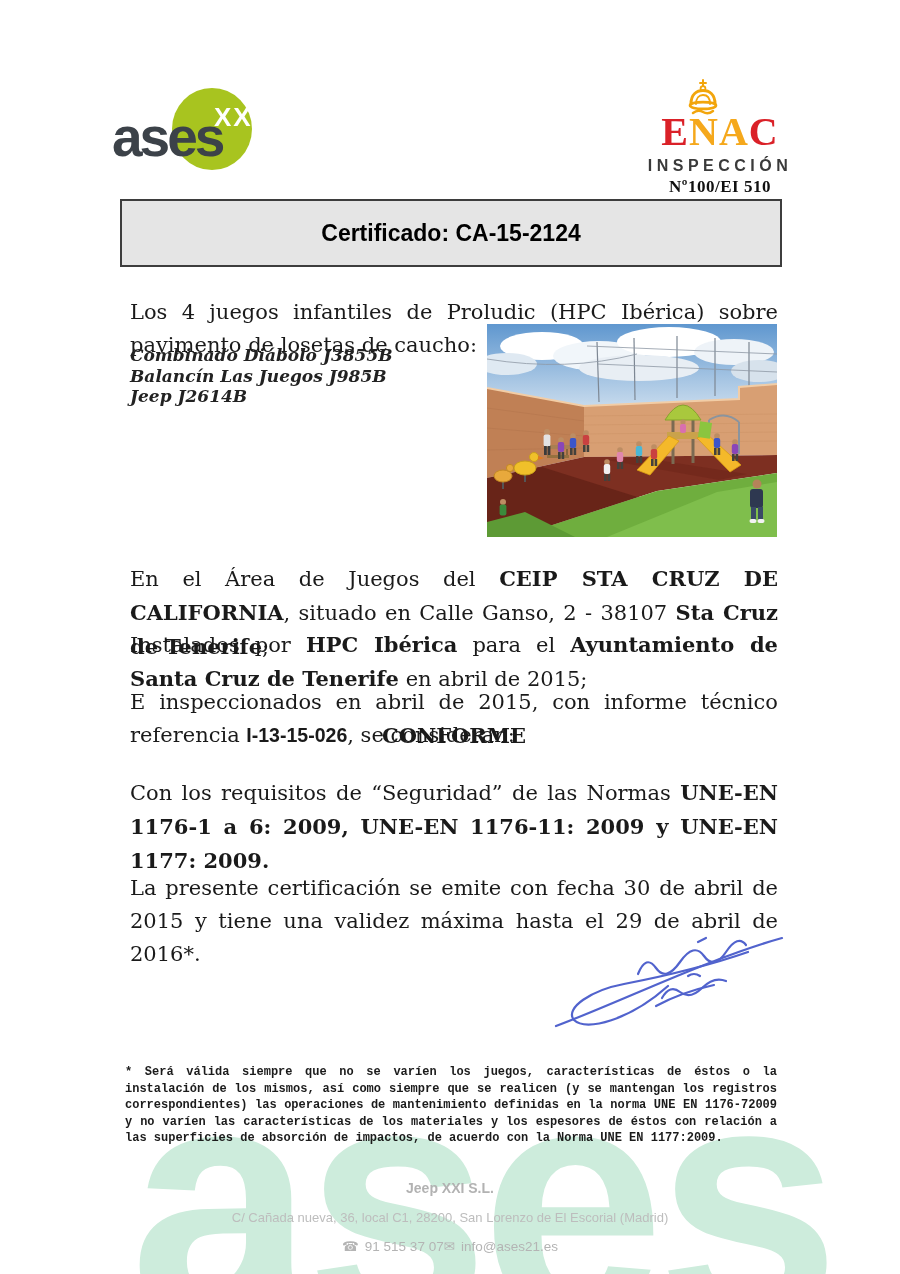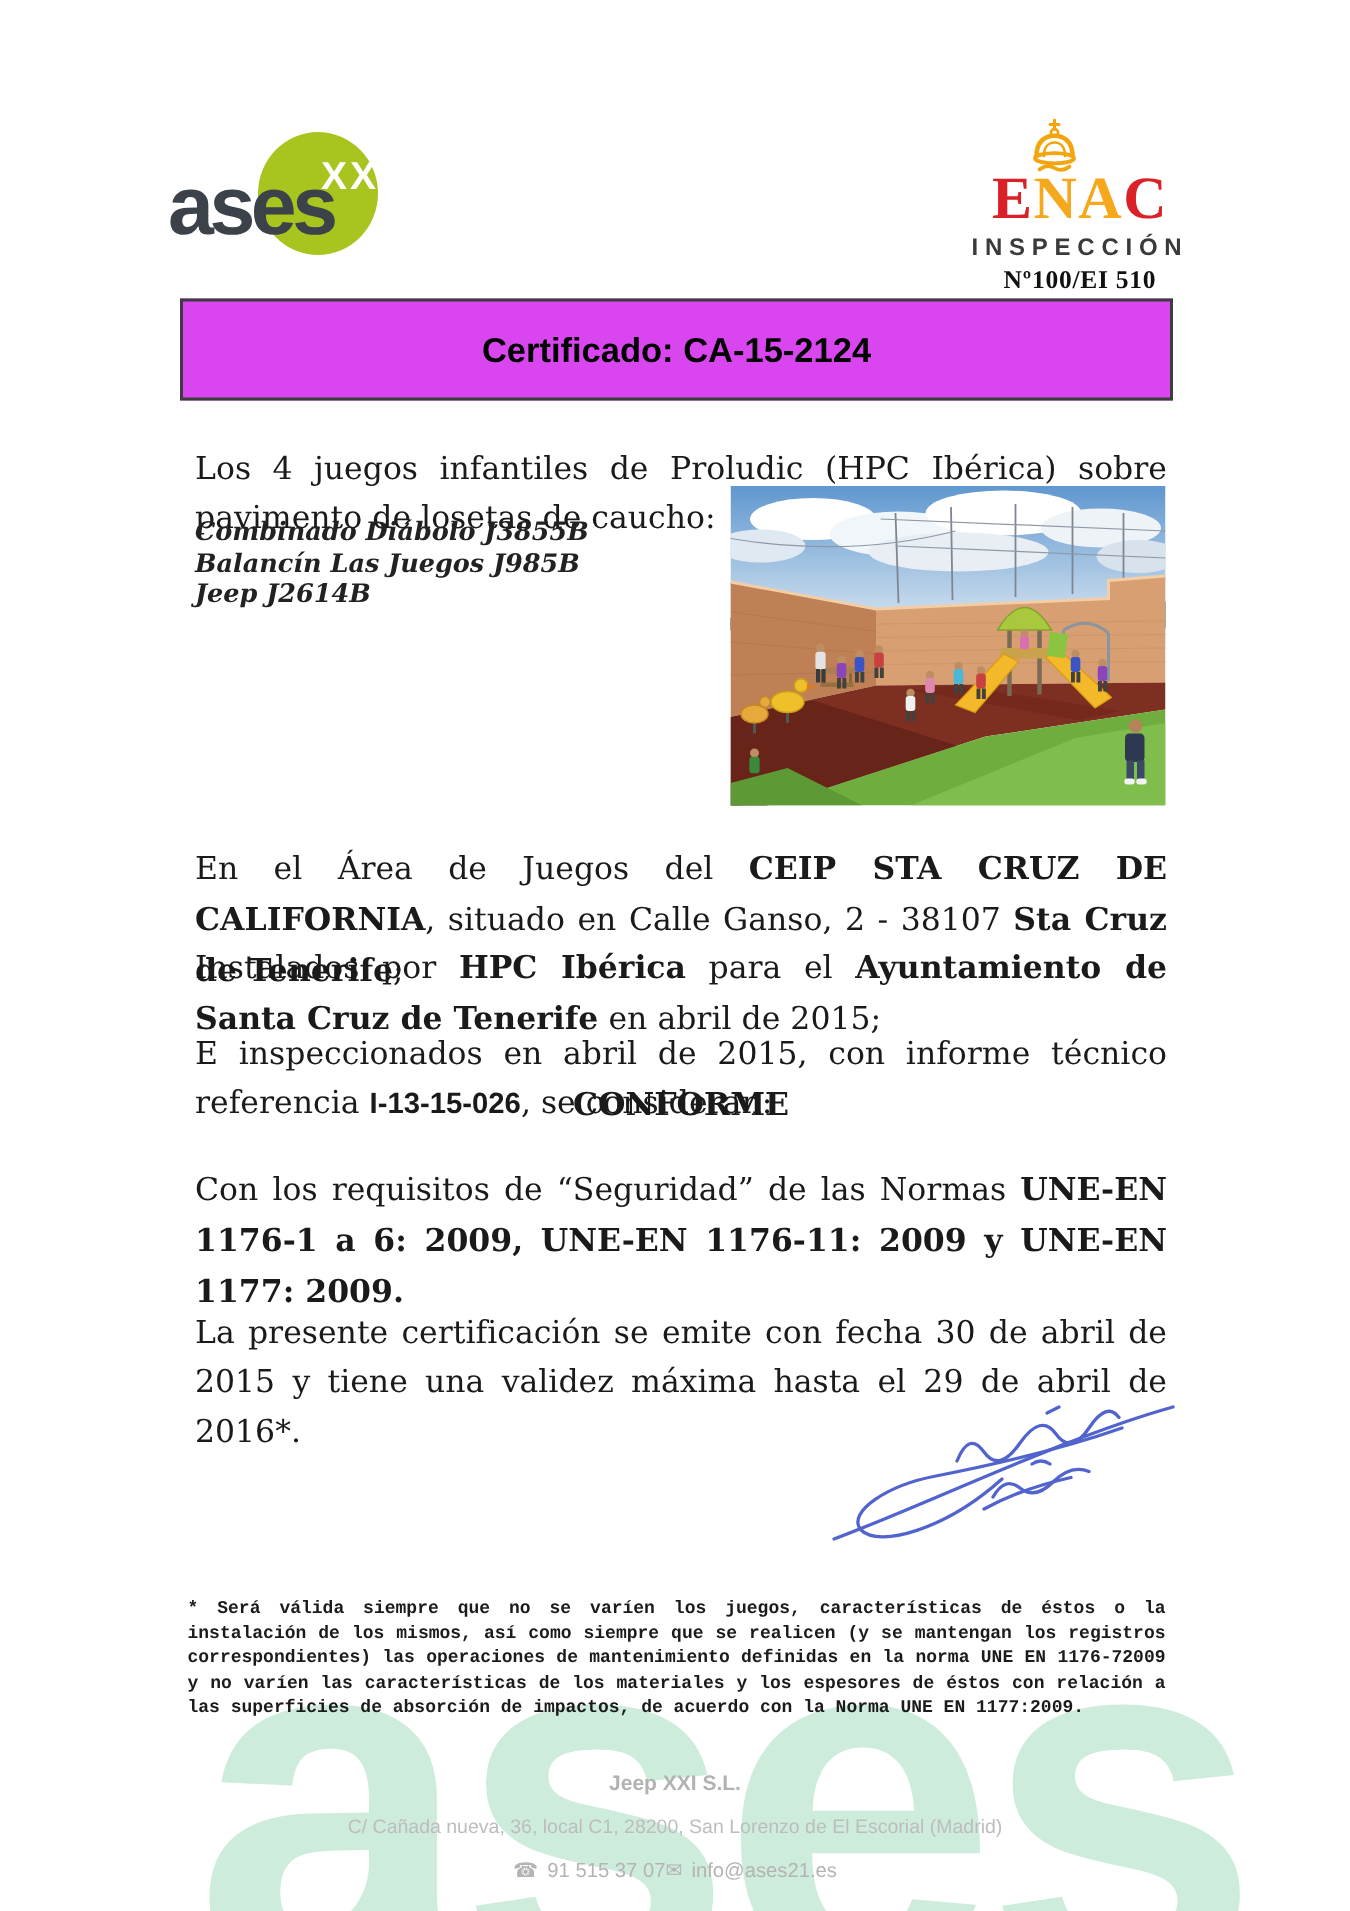--- a/index.html
+++ b/index.html
@@ -19,21 +19,21 @@
   
   .logo-enac{left:645px;top:78px;width:150px;text-align:center;z-index:2;}
   .enac-crown{display:block;margin:0 auto;margin-left:38px;}
   .enac-word{font-family:"Liberation Serif",serif;font-weight:bold;font-size:40px;line-height:40px;letter-spacing:1px;margin-top:-4px;}
   .enac-red{color:#da2128;} .enac-orange{color:#f5a81c;}
   .enac-sub{font-family:"Liberation Sans",sans-serif;font-weight:bold;font-size:16px;
     letter-spacing:4.5px;color:#3a3a3a;margin-top:5px;}
   .enac-num{font-family:"Liberation Serif",serif;font-weight:bold;font-size:17px;color:#111;margin-top:2px;letter-spacing:.5px;}
   
   .cert-box{left:120px;top:199px;width:658px;height:64px;border:2px solid #3d3d3d;z-index:2;
-    display:flex;align-items:center;justify-content:center;background:#d946ef;}
+    display:flex;align-items:center;justify-content:center;background:#e5e5e5;}
   .cert-title{font-family:"Liberation Sans",sans-serif;font-weight:bold;font-size:23px;color:#000;}
   
   .para{left:130px;width:648px;font-size:21px;line-height:33px;text-align:justify;z-index:2;}
   .p1{top:278px;margin-top:18px;}
   .p2{top:541px;} .p2b{top:607px;}
   .p3{top:665px;}
   .conforme{left:130px;top:723px;width:648px;text-align:center;font-weight:bold;font-size:21px;z-index:2;}
   .p4{top:755px;} .p5{top:851px;}
   .b{font-weight:bold;}
   .s{font-family:"Liberation Sans",sans-serif;font-size:.93em;}

